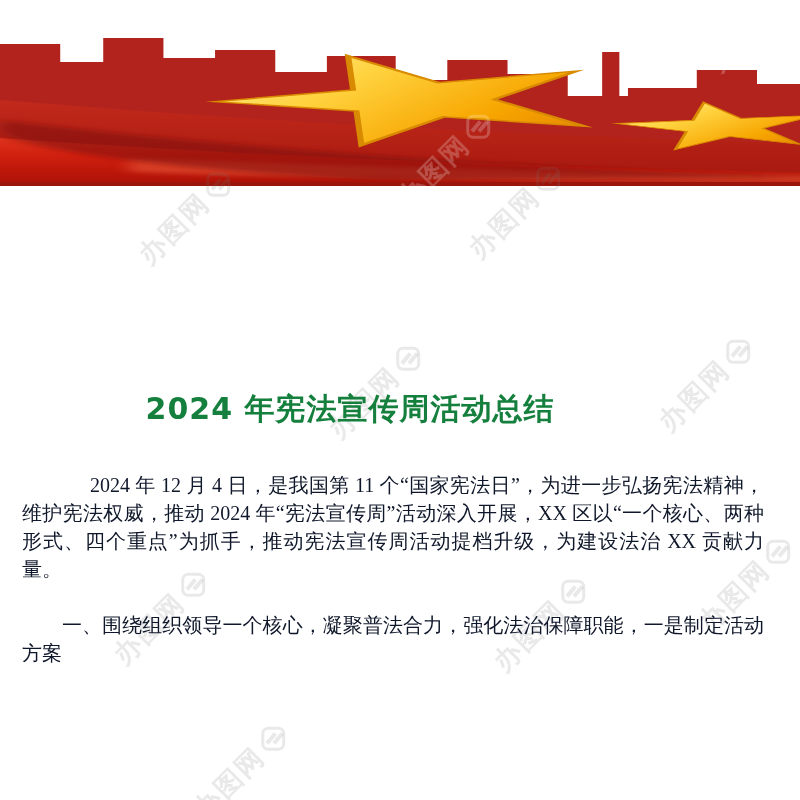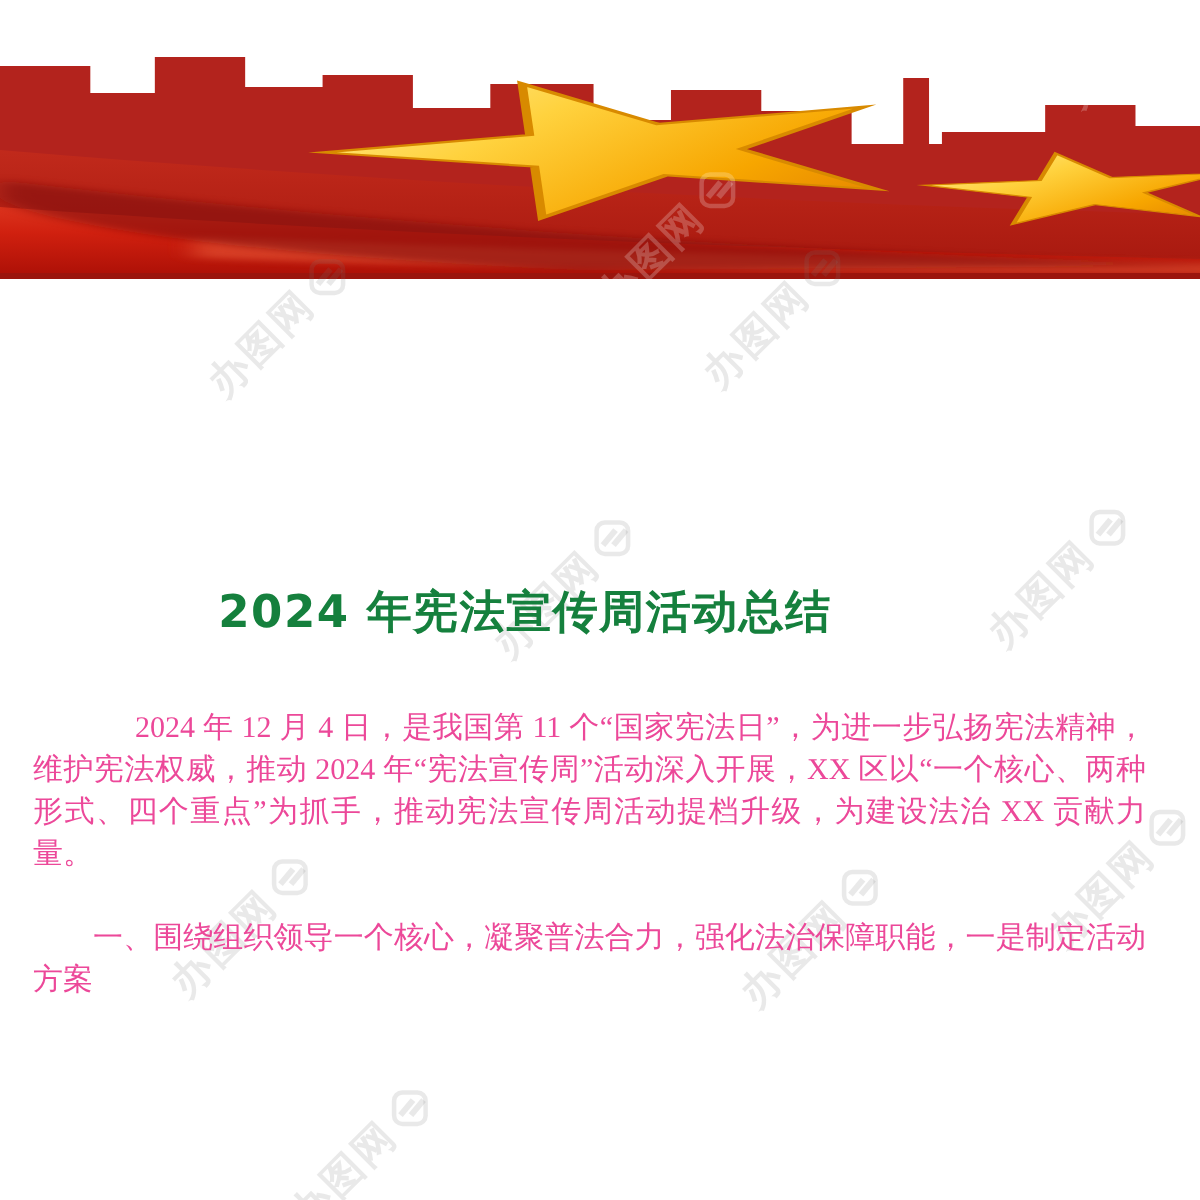--- a/index.html
+++ b/index.html
@@ -35,21 +35,21 @@
   
   .doc { position:absolute; left:0; top:186px; width:800px; z-index:3; }
   .title {
     margin:205px 122px 0 22px; text-align:center;
     font-family:"DejaVu Sans","Liberation Sans",sans-serif;
     font-size:30px; line-height:36px; font-weight:bold;
     letter-spacing:1px; color:#15803d;
   }
   .body {
     margin:44px 36px 0 22px;
-    font-size:20px; line-height:28px; color:#ec4899;
+    font-size:20px; line-height:28px; color:#0f172a;
     text-align:justify;
   }
   .body p { margin:0 0 28px 0; }
   .body p.indent-wide   { text-indent:68px; }
   .body p.indent-normal { text-indent:40px; }
 </style>
 </head>
 <body>
 
 <div class="page">

